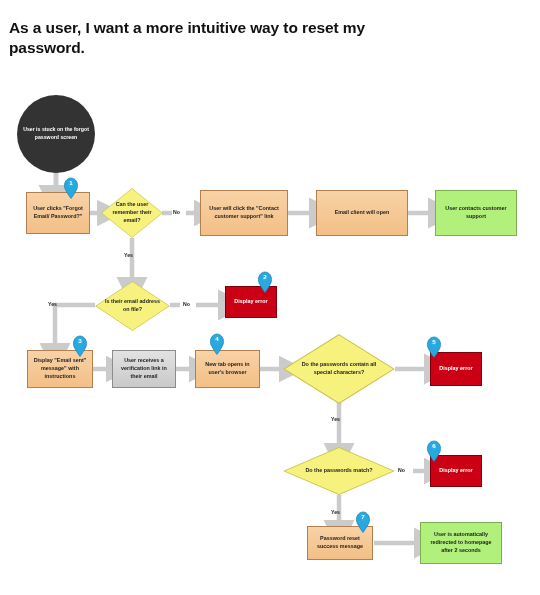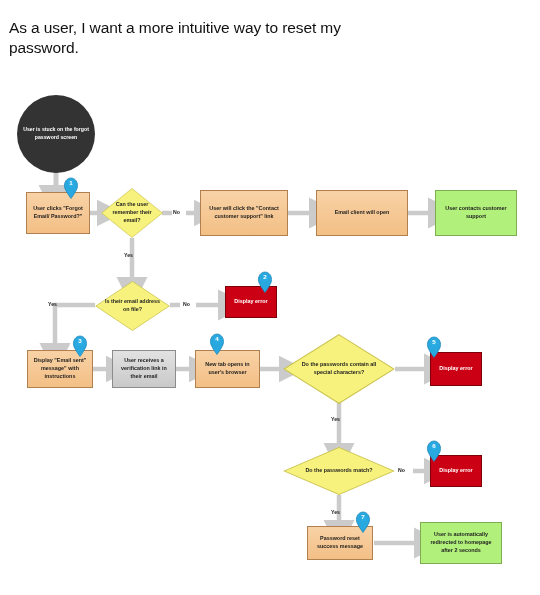--- a/index.html
+++ b/index.html
@@ -16,21 +16,21 @@
     color: #111111;
   }
 
   
   #page-title {
     position: absolute;
     left: 9px;
     top: 18px;
     width: 380px;
     font-size: 15.5px;
-    font-weight: normal;
+    font-weight: bold;
     line-height: 1.32;
     letter-spacing: -0.1px;
     color: #111111;
   }
 
   
   #flow-canvas {
     position: absolute;
     left: 0;
     top: 0;

